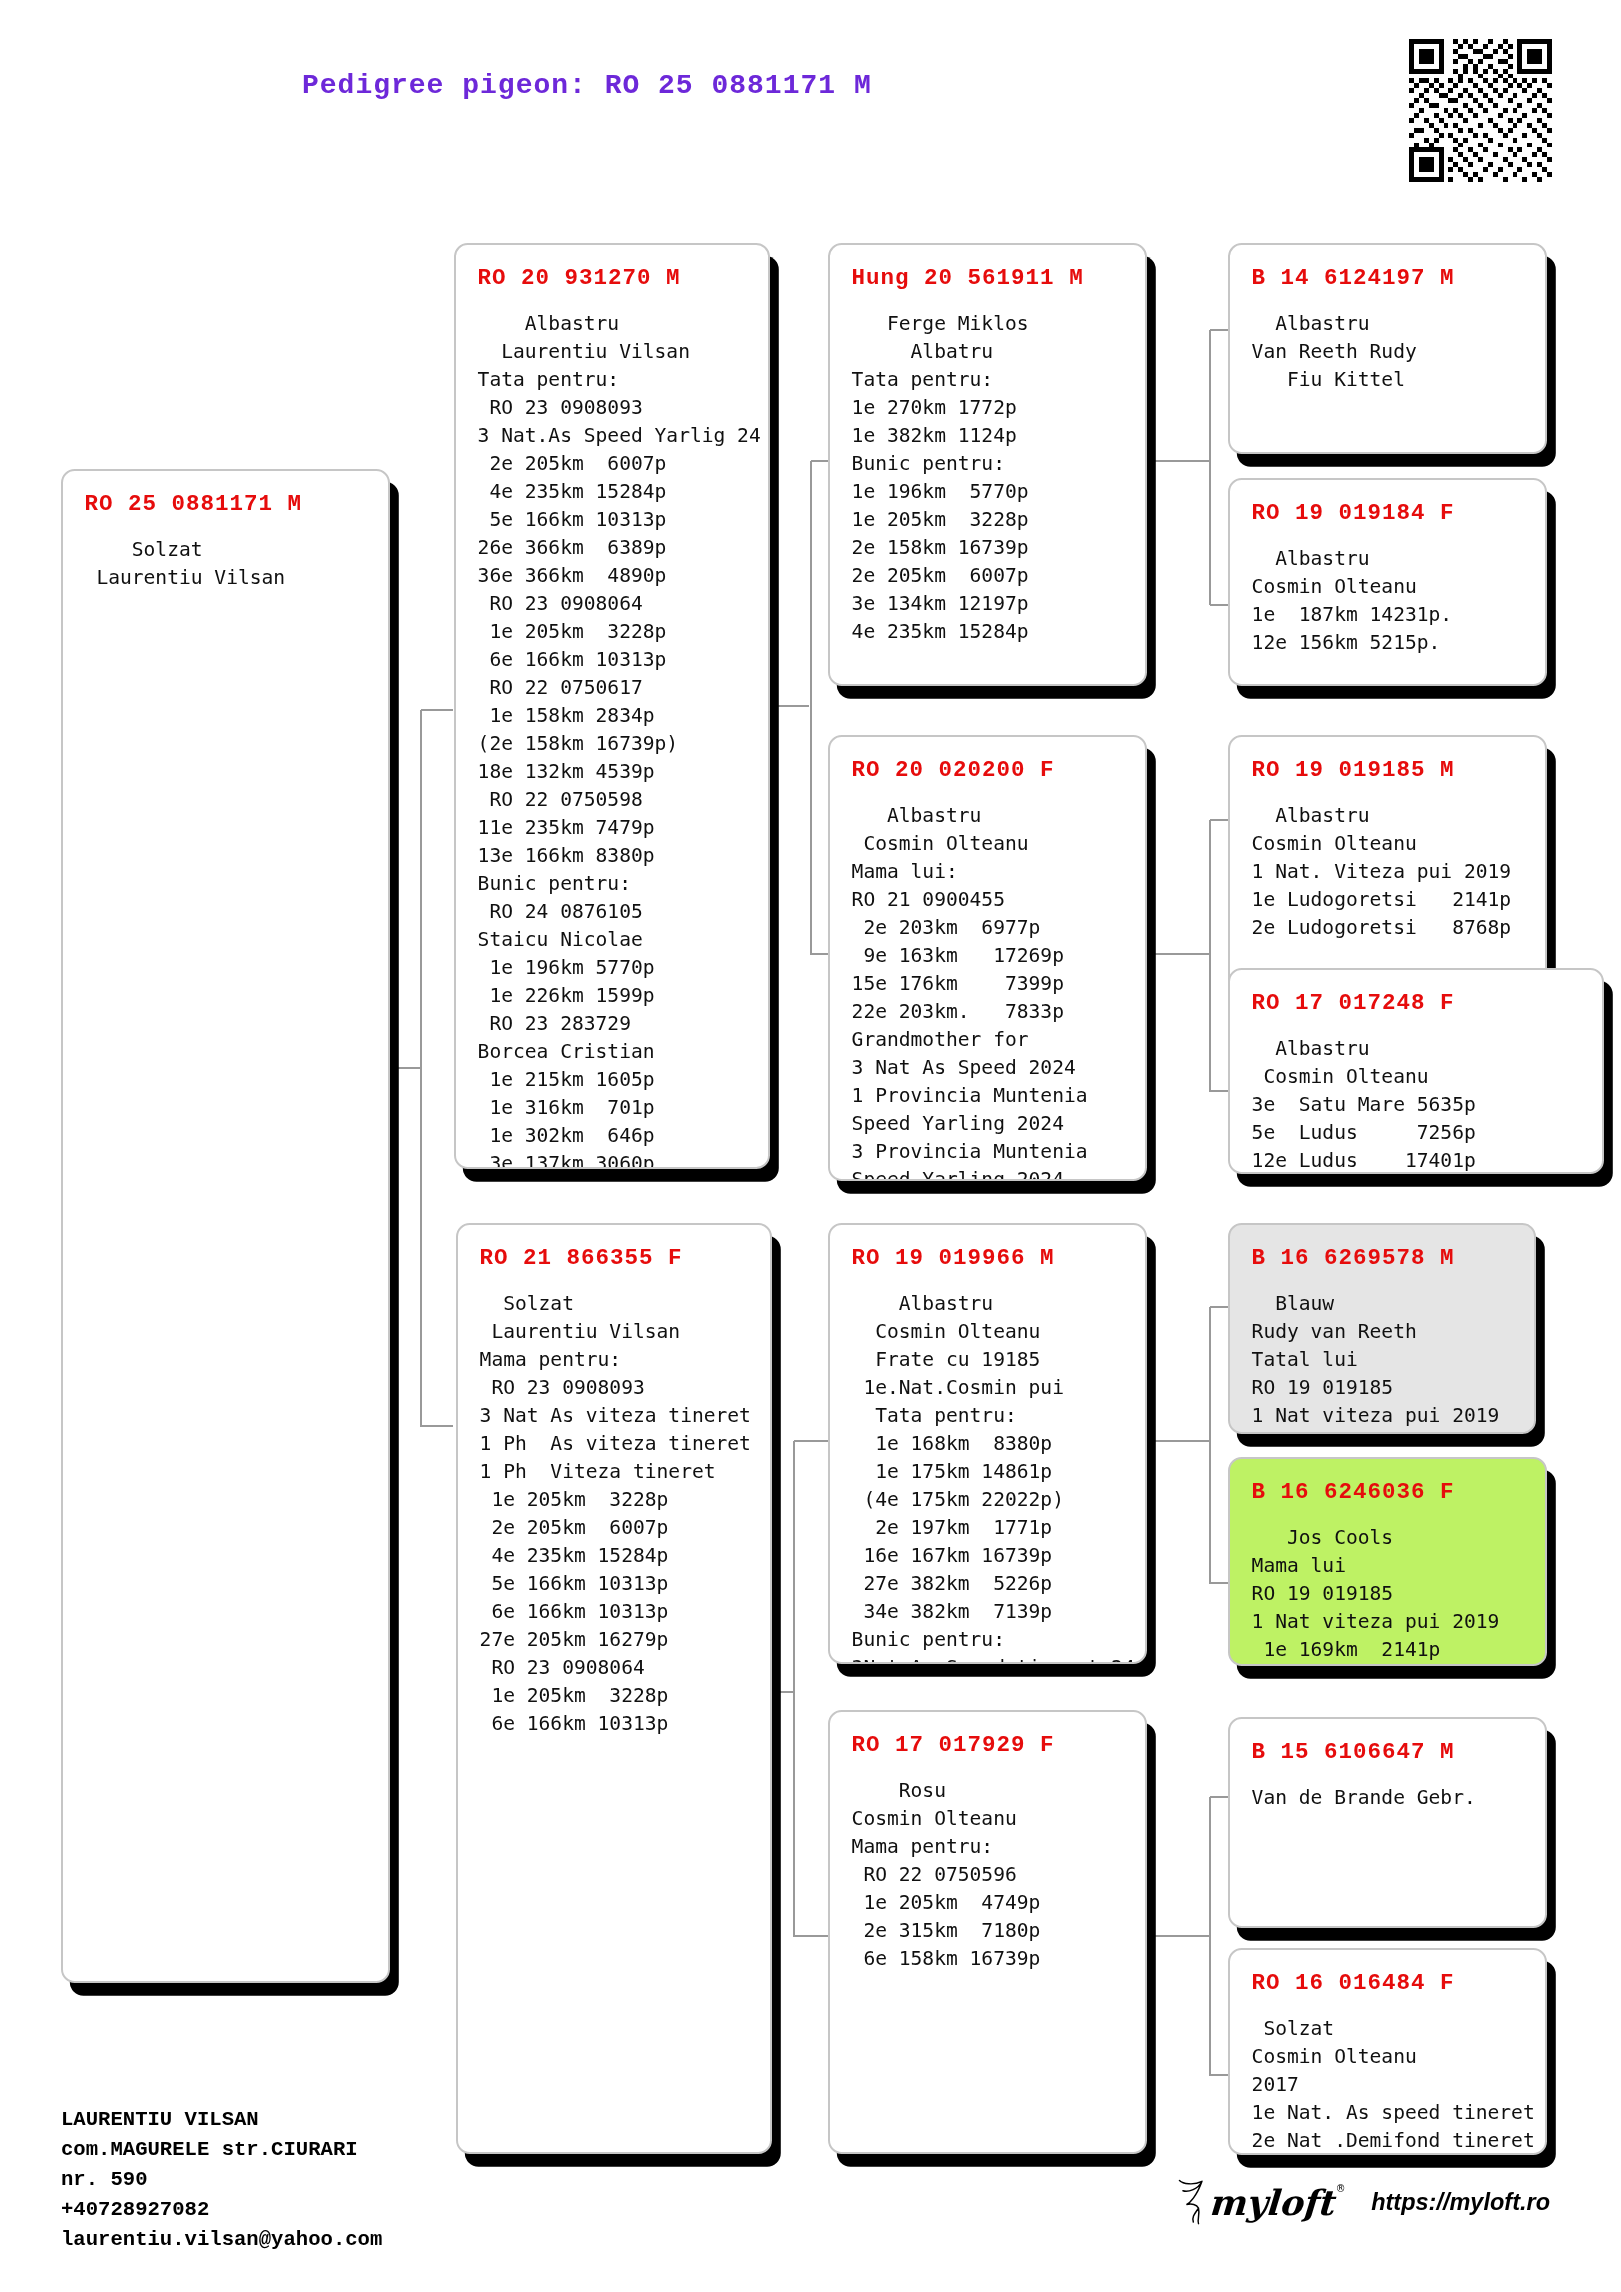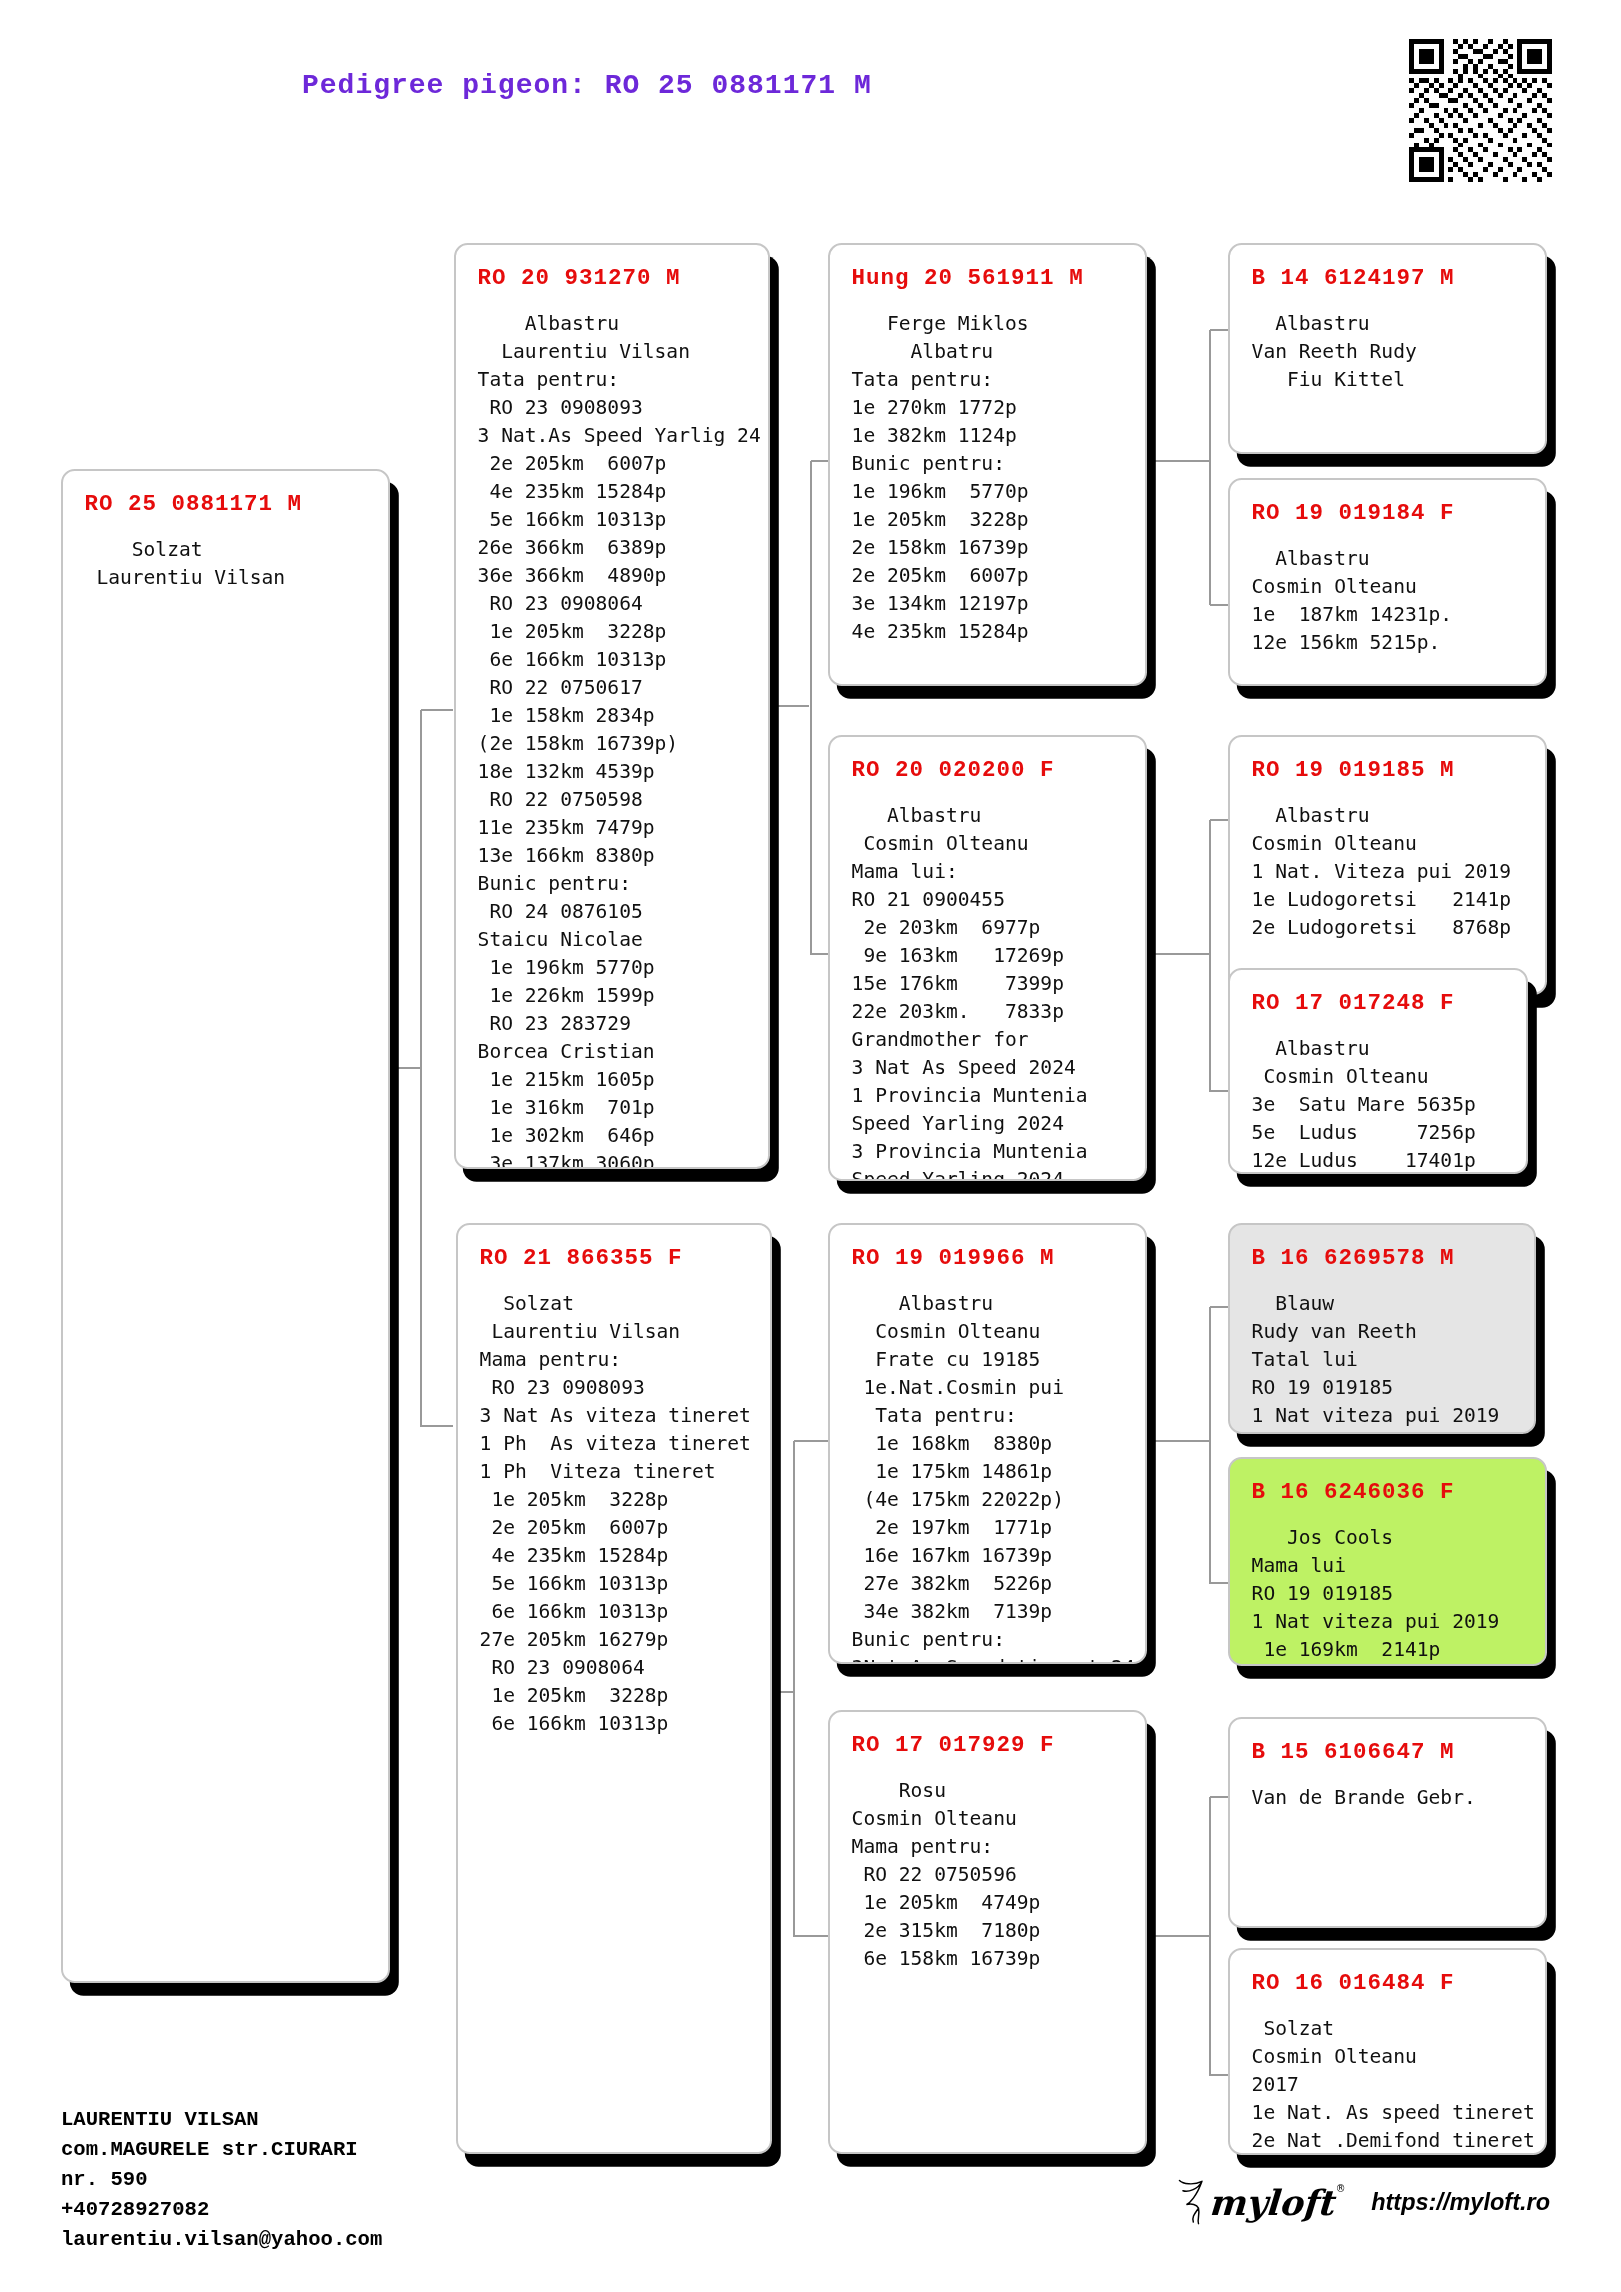--- a/index.html
+++ b/index.html
@@ -268,21 +268,21 @@
     <div class="btitle">RO 19 019185 M</div>
     <div>
         <div class="bline">  Albastru</div>
         <div class="bline">Cosmin Olteanu</div>
         <div class="bline">1 Nat. Viteza pui 2019</div>
         <div class="bline">1e Ludogoretsi   2141p</div>
         <div class="bline">2e Ludogoretsi   8768p</div>
       </div>
   </div>
 
-  <div class="pbox" style="left:1228px;top:968px;width:300px;height:206px">
+  <div class="pbox" style="left:1228px;top:968px;width:376px;height:206px">
     <div class="btitle">RO 17 017248 F</div>
     <div>
         <div class="bline">  Albastru</div>
         <div class="bline"> Cosmin Olteanu</div>
         <div class="bline">3e  Satu Mare 5635p</div>
         <div class="bline">5e  Ludus     7256p</div>
         <div class="bline">12e Ludus    17401p</div>
       </div>
   </div>
 

